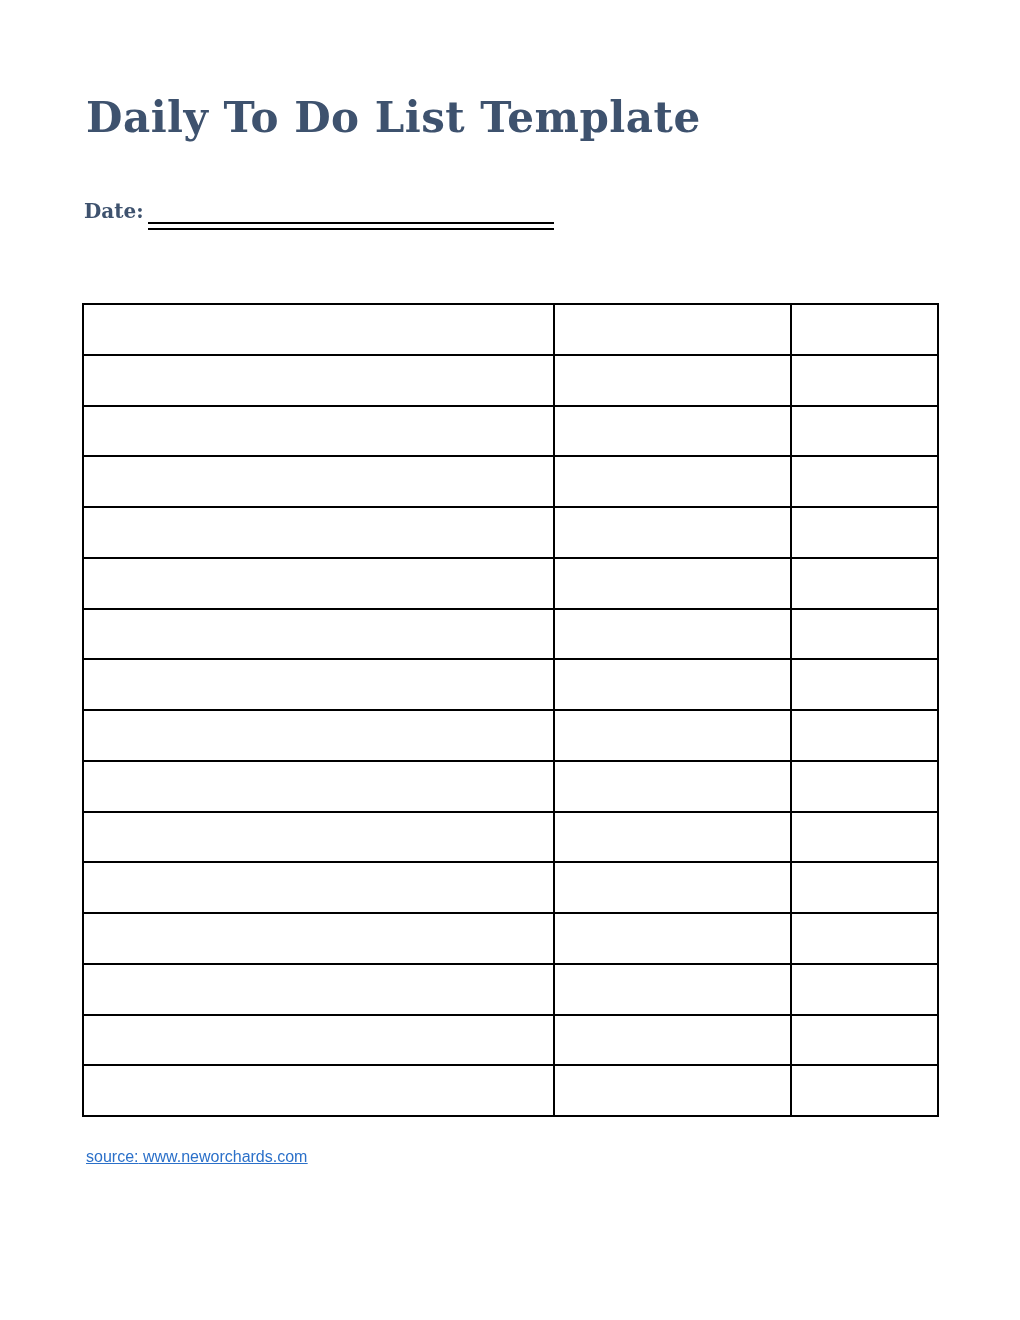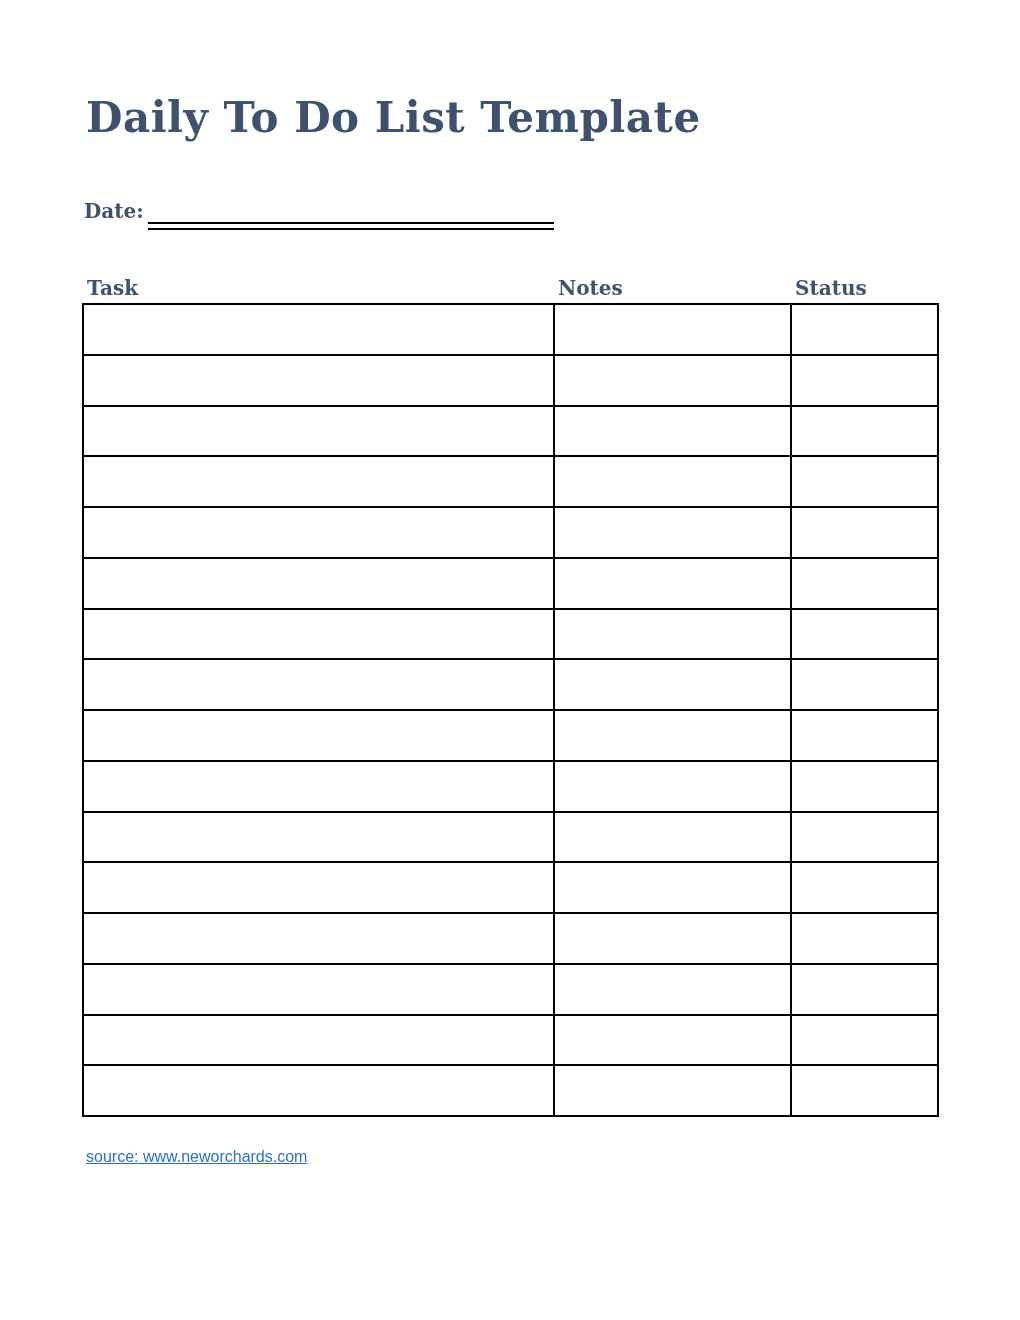--- a/index.html
+++ b/index.html
@@ -106,25 +106,20 @@
 <body>
 
 <div class="page">
 
   <h1 class="title">Daily To Do List Template</h1>
 
   <div class="date-label">Date:</div>
 
   <div class="date-line"></div>
 
-  <div class="col-headers">
-    <span>Task</span>
-    <span>Notes</span>
-    <span>Status</span>
-  </div>
 
   <table class="todo-table">
     <colgroup>
       <col class="c-task">
       <col class="c-notes">
       <col class="c-status">
     </colgroup>
     <tbody id="table-body">
         <tr>
           <td></td>

